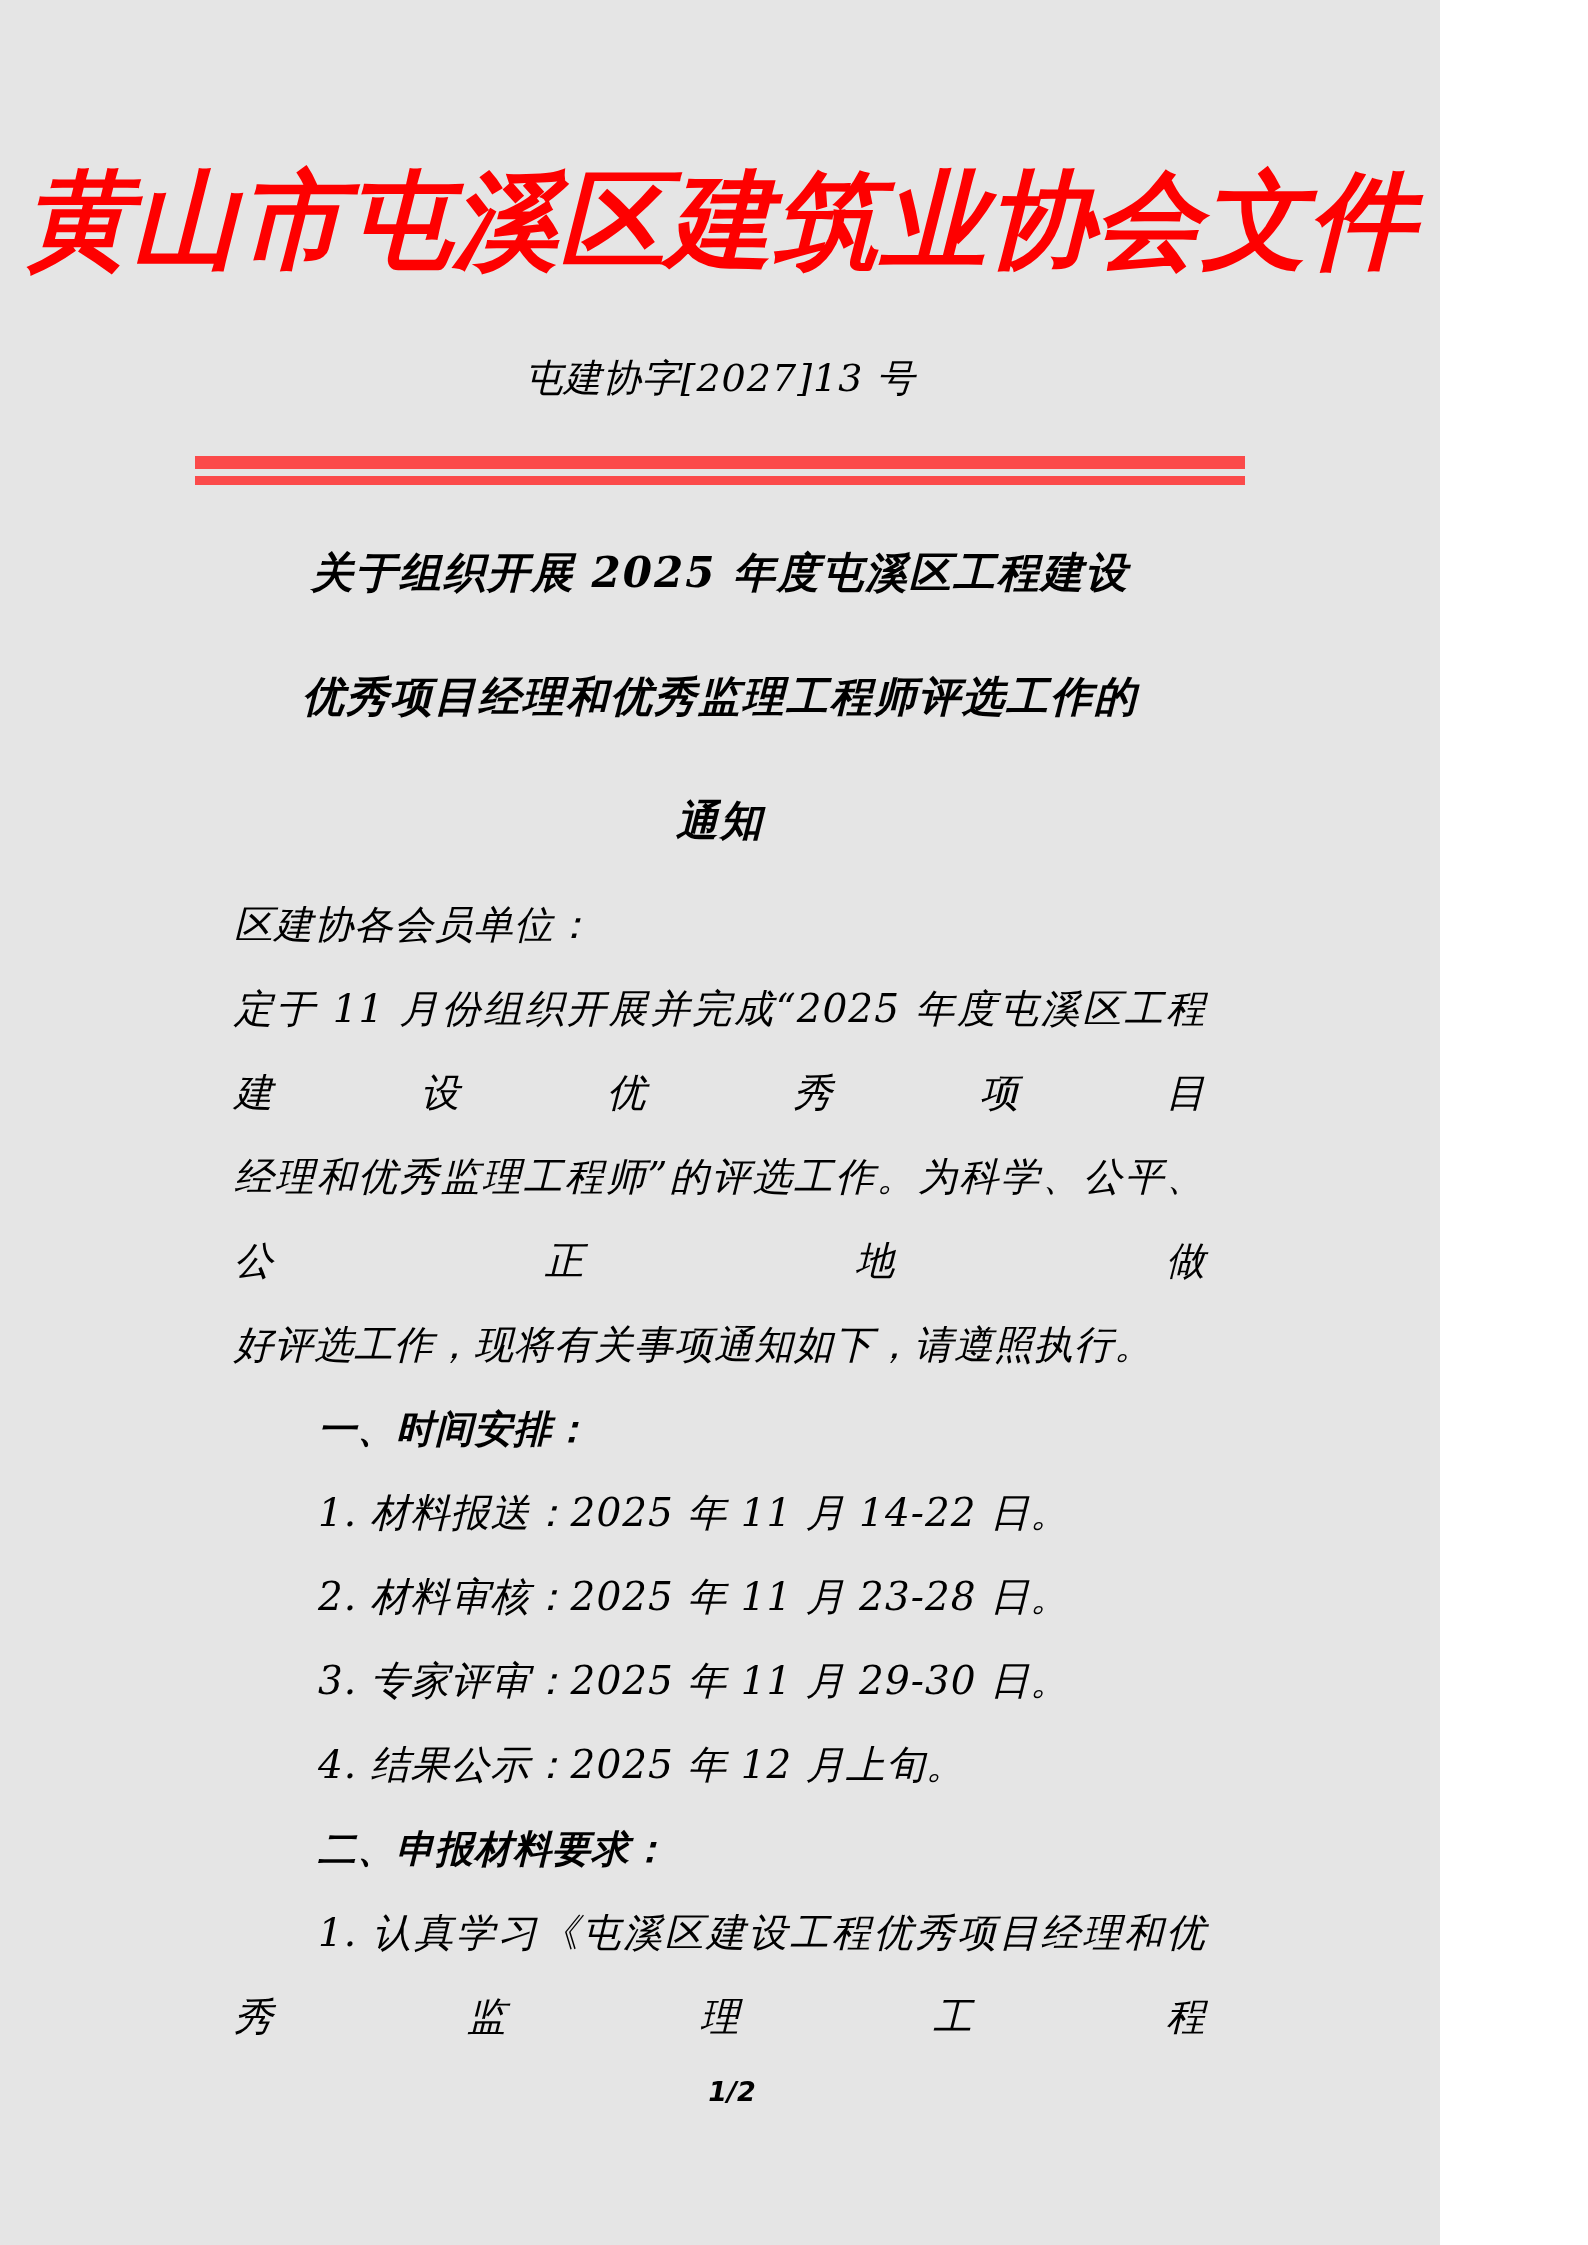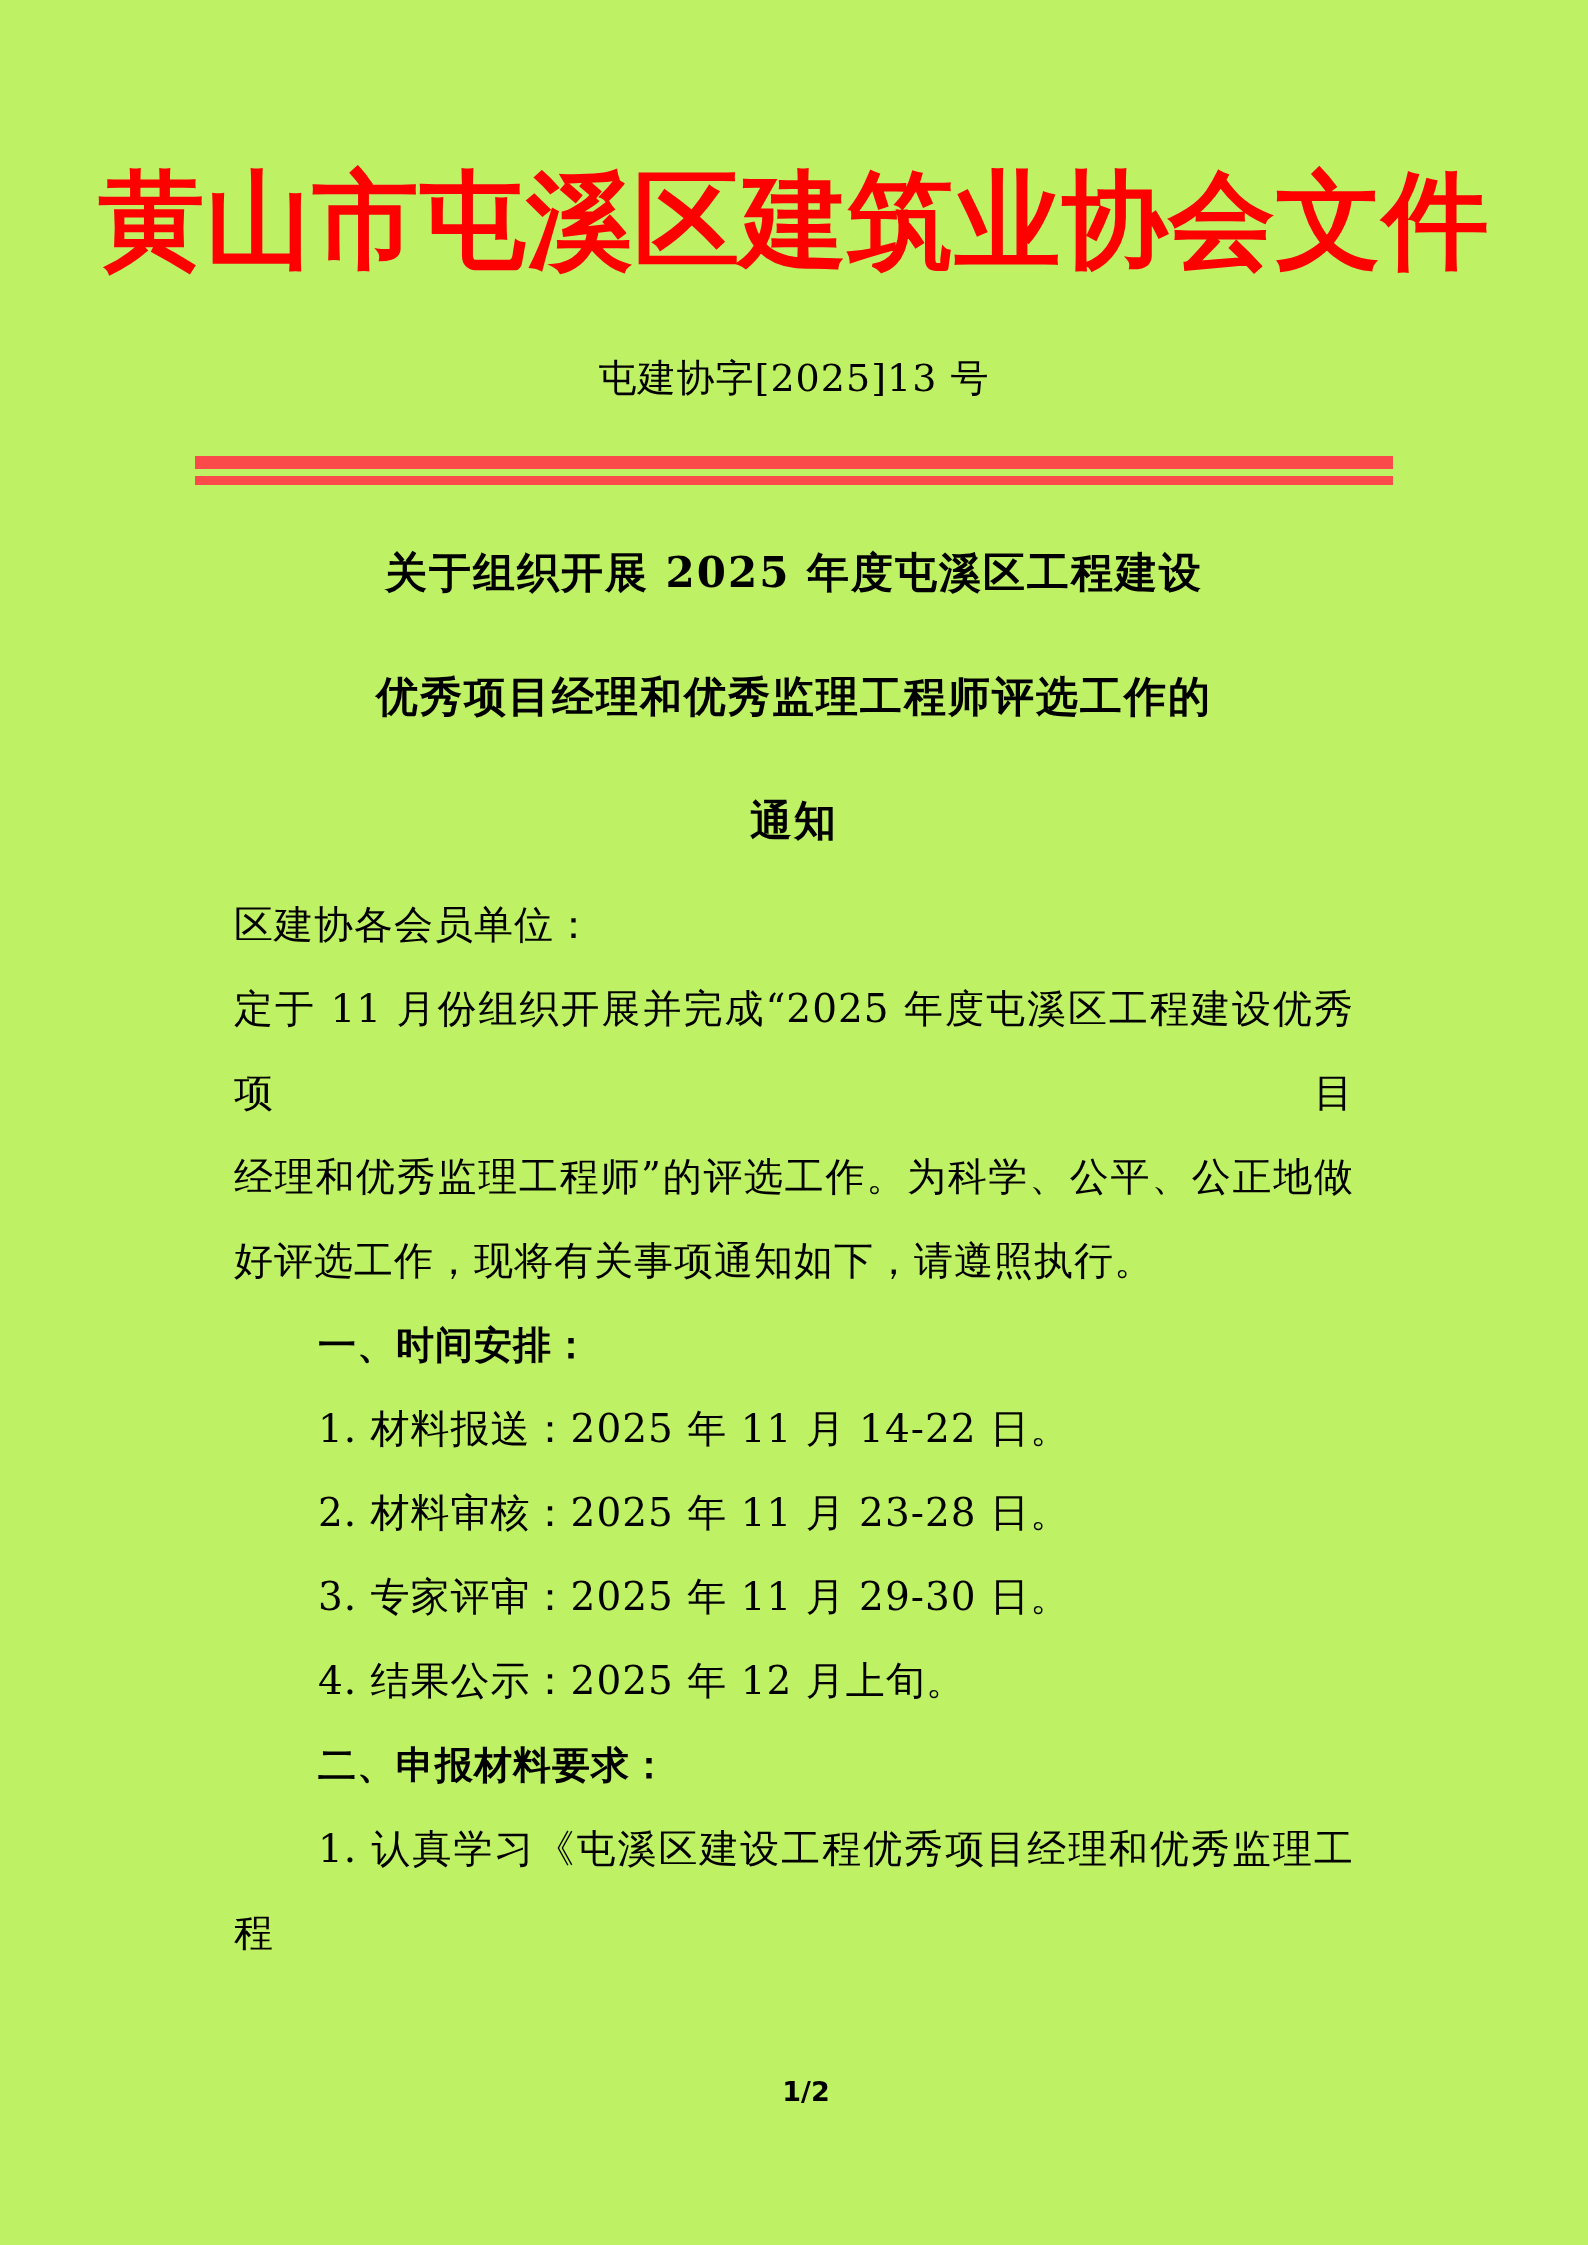--- a/index.html
+++ b/index.html
@@ -1,24 +1,25 @@
 <!DOCTYPE html>
 <html><head>
 <meta charset="utf-8">
 <style>
   * { margin: 0; padding: 0; box-sizing: border-box; }
   html, body { background: #ffffff; }
   .page {
     position: relative;
-    width: 1588px;
+    width: 1440px;
     height: 2245px;
-    background: #bef264;
+    background: #e5e5e5;
     color: #000000;
     overflow: hidden;
     font-family: "DejaVu Serif", serif;
+    font-style: italic;
   }
   .org-title {
     margin-top: 150px;
     text-align: center;
     font-family: "DejaVu Serif", serif;
     font-weight: bold;
     font-size: 106px;
     line-height: 140px;
     letter-spacing: 1px;
     white-space: nowrap;
@@ -76,21 +77,21 @@
     line-height: 32px;
   }
 </style>
 </head>
 <body>
 
 <div class="page">
 
   <div class="org-title" style="color: rgb(254, 0, 0);">黄山市屯溪区建筑业协会文件</div>
 
-  <div class="doc-number">屯建协字[2025]13 号</div>
+  <div class="doc-number">屯建协字[2027]13 号</div>
 
   <div class="divider">
     <div class="bar-thick" style="background: rgb(251, 74, 74);"></div>
     <div class="bar-gap"></div>
     <div class="bar-thin" style="background: rgb(251, 74, 74);"></div>
   </div>
 
   <div class="doc-title">
       <div class="title-line">关于组织开展 2025 年度屯溪区工程建设</div>
       <div class="title-line">优秀项目经理和优秀监理工程师评选工作的</div>

